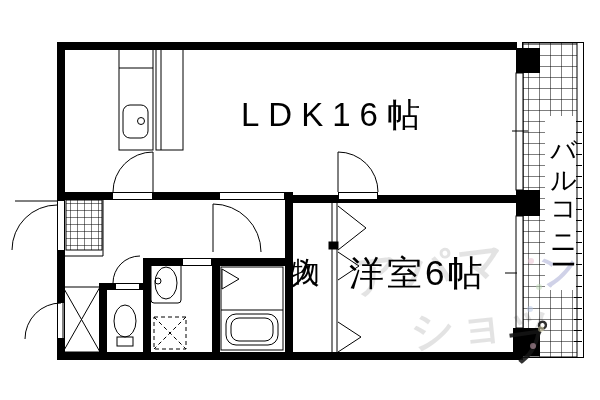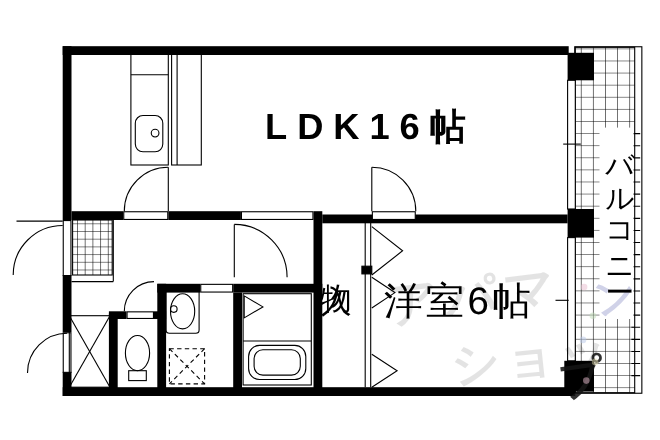--- a/index.html
+++ b/index.html
@@ -1,20 +1,20 @@
 <!DOCTYPE html>
 <html><head>
 <meta charset="utf-8">
 <style>
   html,body{margin:0;padding:0;background:#fff;}
   .canvas{position:relative;width:600px;height:400px;background:#fff;overflow:hidden;
           font-family:"Liberation Sans","DejaVu Sans",sans-serif;color:#000;}
   .canvas svg{position:absolute;left:0;top:0;z-index:1;}
   .label{position:absolute;z-index:3;color:#000;white-space:nowrap;}
-  .ldk{left:241px;top:93px;font-size:33px;font-weight:700;letter-spacing:9px;}
+  .ldk{left:241px;top:93px;font-size:33px;font-weight:400;letter-spacing:9px;}
   .yoshitsu{left:349px;top:250px;font-size:35px;font-weight:400;letter-spacing:3px;text-align:center;}
   .vtext{writing-mode:vertical-rl;text-orientation:mixed;}
   .mono{left:291px;top:236px;font-size:28px;font-weight:500;line-height:1.0;}
   .balcony{left:547px;top:121px;font-size:26px;font-weight:500;letter-spacing:3px;}
   .wm{position:absolute;z-index:2;font-weight:bold;white-space:nowrap;}
   .wm-row1{left:352px;top:238px;font-size:46px;letter-spacing:6px;color:rgba(0,0,0,0.11);transform:rotate(-7deg);}
   .wm-row1b{left:540px;top:244px;font-size:38px;color:rgba(150,155,205,0.45);transform:rotate(-12deg);}
   .wm-row2{left:410px;top:296px;font-size:44px;letter-spacing:4px;color:rgba(0,0,0,0.11);transform:rotate(-6deg);}
   .wm-row2b{left:508px;top:316px;font-size:40px;color:rgba(20,20,20,0.88);transform:rotate(-8deg);}
   .speck{position:absolute;z-index:2;width:6px;height:6px;border-radius:3px;opacity:.5;}

